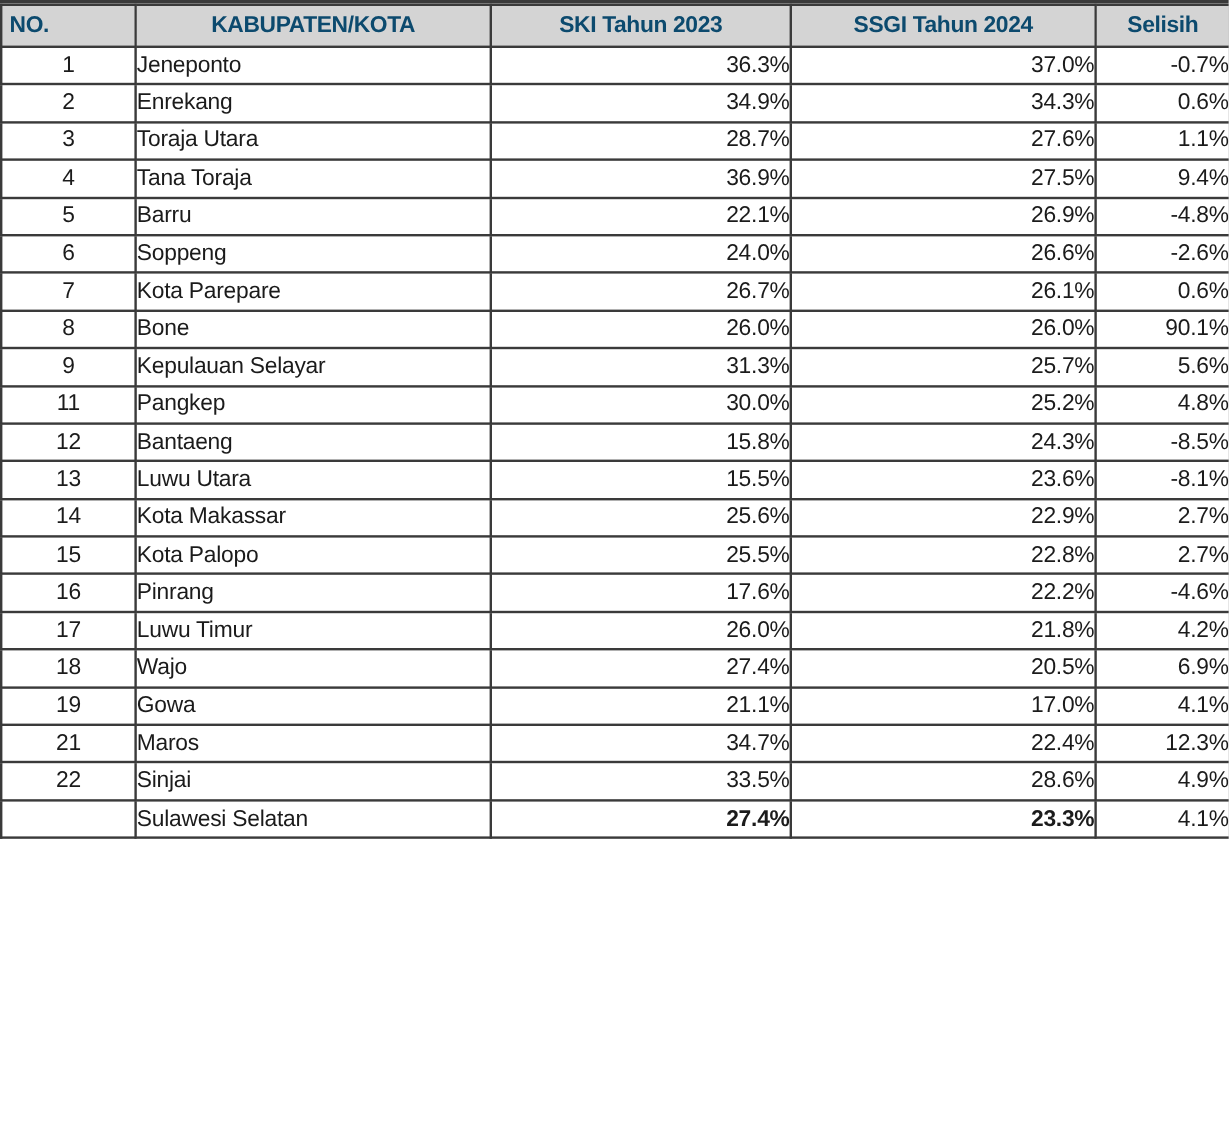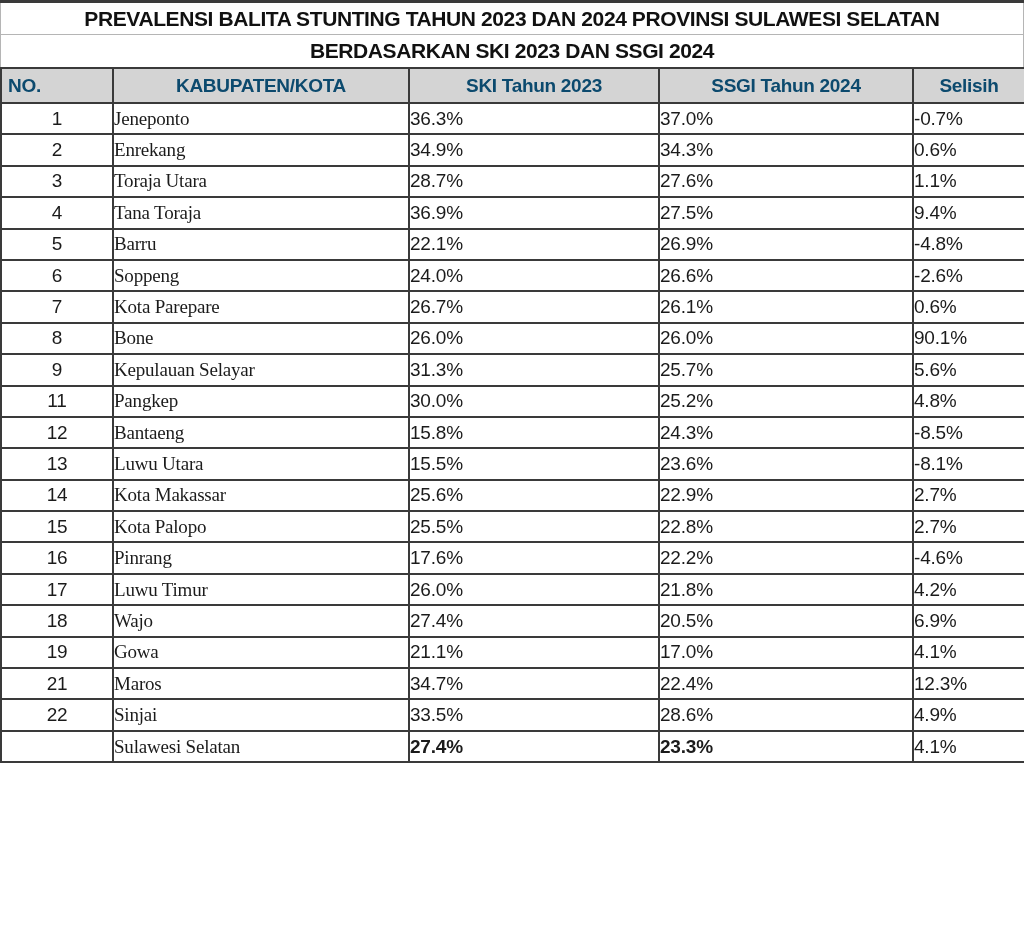--- a/index.html
+++ b/index.html
@@ -60,34 +60,30 @@
     text-align: left;
     padding-left: 6px;
   }
   .data-table td {
     height: 31.4px;
     font-size: 19px;
     letter-spacing: -0.2px;
     color: var(--text);
   }
   .cell-no { text-align: center; }
-  .cell-name { text-align: left; padding-left: 9px; font-family: Liberation Serif, serif; }
-  .cell-num { text-align: left; }
-  .cell-selisih { padding-right: 5px; }
+  .cell-name { text-align: left; padding-left: 9px; }
+  .cell-num { text-align: right; }
+  .cell-selisih { text-align: right; padding-right: 5px; }
   .bold { font-weight: bold; }
 </style>
 </head>
 <body>
 
 <div class="sheet">
 
-  <div class="title-block">
-    <div class="title-line first">PREVALENSI BALITA STUNTING TAHUN 2023 DAN 2024 PROVINSI SULAWESI SELATAN</div>
-    <div class="title-line">BERDASARKAN SKI 2023 DAN SSGI 2024</div>
-  </div>
 
   <table class="data-table">
     <colgroup>
       <col style="width:112px">
       <col style="width:296px">
       <col style="width:250px">
       <col style="width:254px">
       <col style="width:112px">
     </colgroup>
     <thead>

